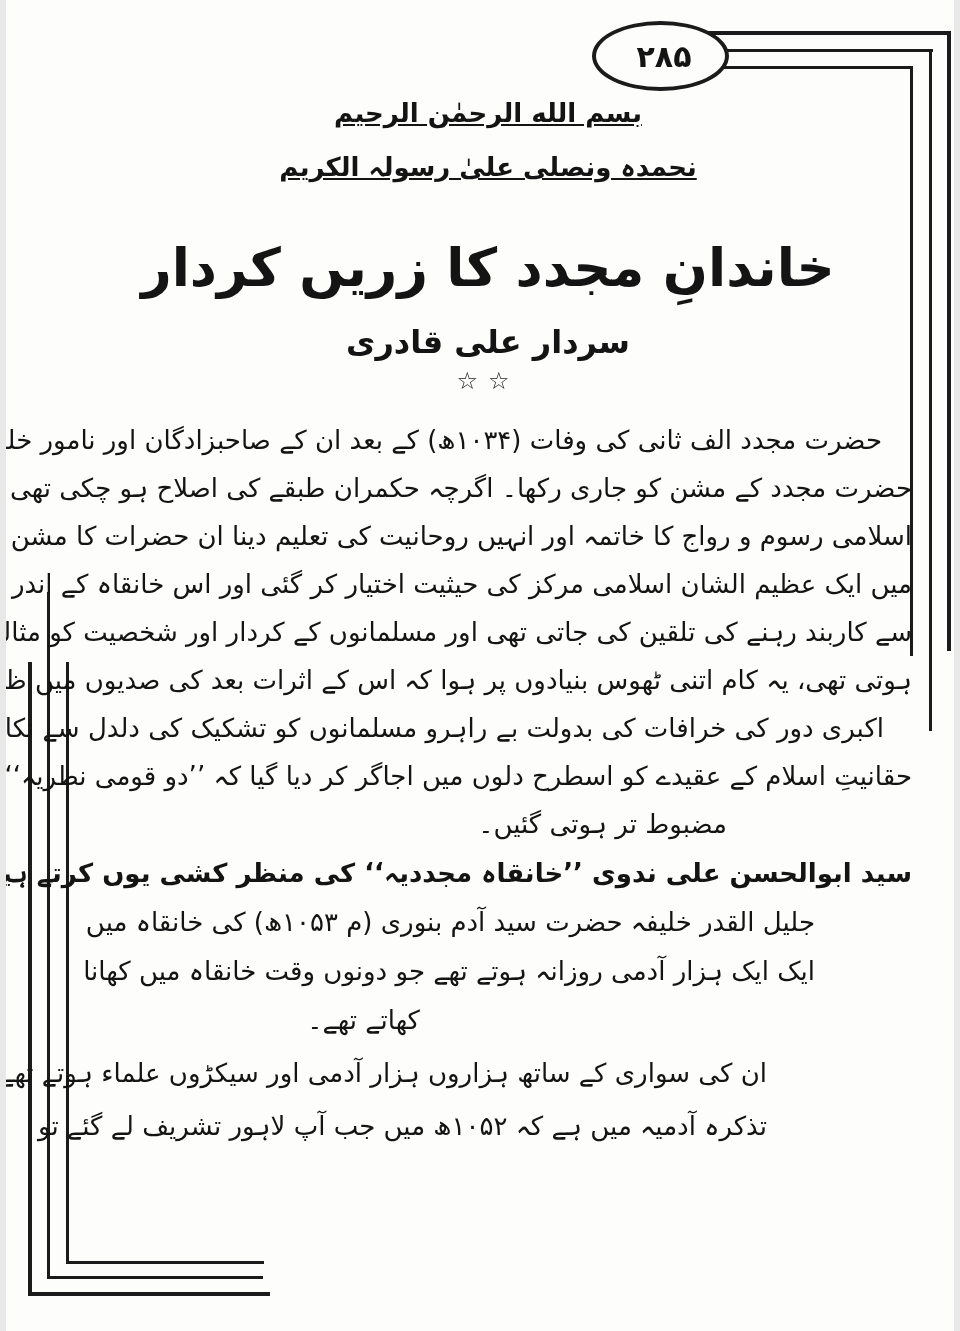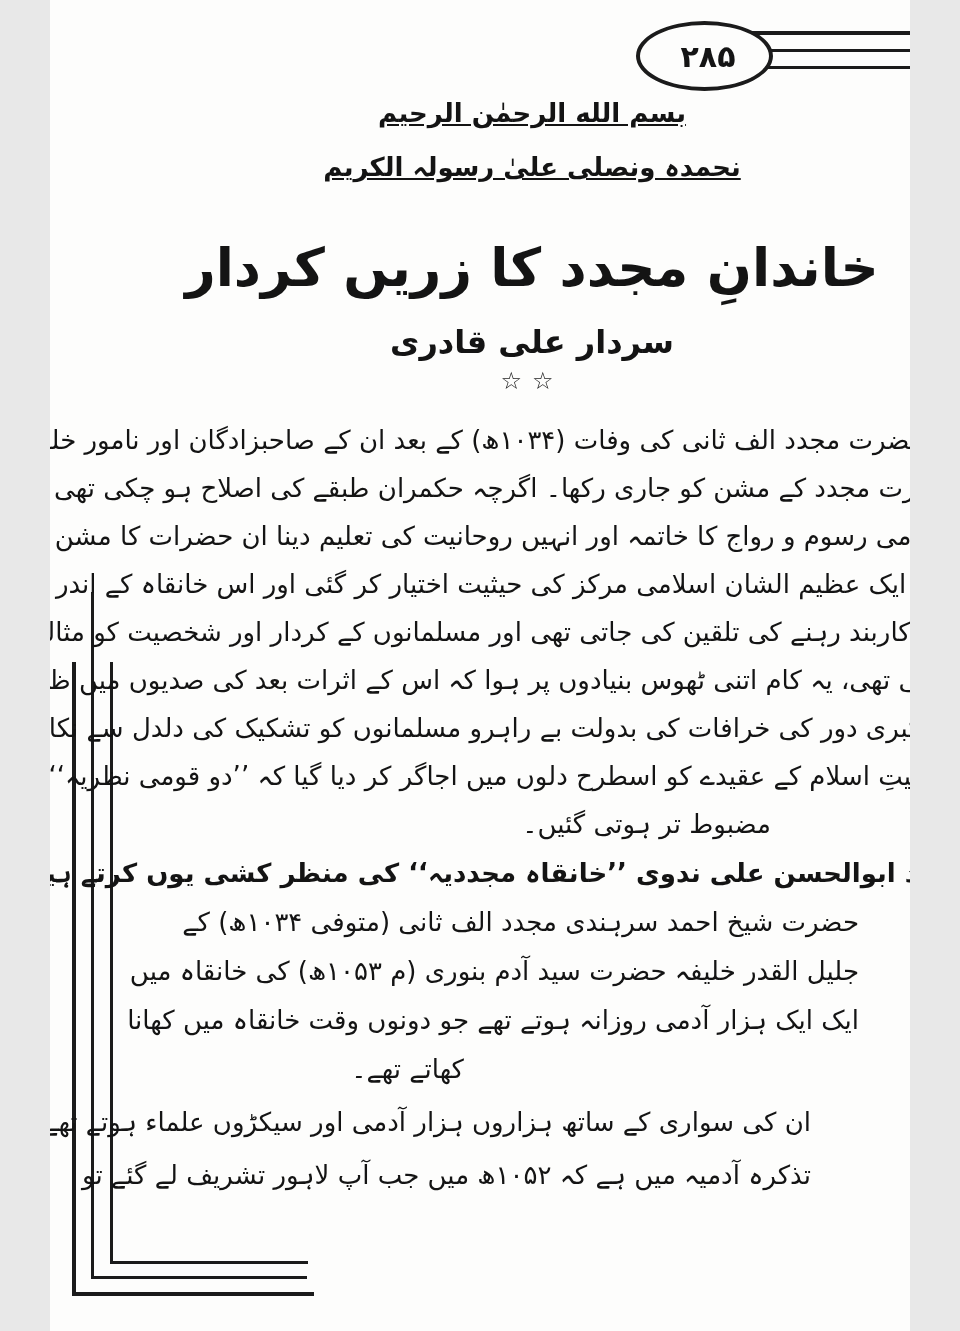--- a/index.html
+++ b/index.html
@@ -1,24 +1,23 @@
 <!DOCTYPE html>
 <html lang="ur"><head>
 <meta charset="utf-8">
 <style>
   html,body{margin:0;padding:0;background:#e8e8e8;}
   .page{
     position:relative;
-    width:836px;height:1331px;
+    width:948px;height:1331px;
     background:#fdfdfc;
     overflow:hidden;
     font-family:"DejaVu Sans",sans-serif;
     color:#141414;
     margin:0 auto;
-    padding-left:24px;
   }
   
   .line{position:absolute;background:#1b1b1b;}
   .h3{height:3px;} .h4{height:4px;} .w3{width:3px;} .w4{width:4px;}
   
   .t1{left:700px;top:31px;width:245px;}
   .t2{left:705px;top:49px;width:222px;}
   .t3{left:709px;top:66px;width:198px;}
   
   .r1{left:941px;top:31px;height:620px;}
@@ -122,21 +121,20 @@
 
     <div class="para p2">
       <div class="ln">اکبری دور کی خرافات کی بدولت بے راہرو مسلمانوں کو تشکیک کی دلدل سے نکال کر یقین اور</div>
       <div class="ln">حقانیتِ اسلام کے عقیدے کو اسطرح دلوں میں اجاگر کر دیا گیا کہ ’’دو قومی نظریہ‘‘ کی جڑیں مضبوط سے</div>
       <div class="ln ln-tail">مضبوط تر ہوتی گئیں۔</div>
     </div>
 
     <div class="intro">سید ابوالحسن علی ندوی ’’خانقاہ مجددیہ‘‘ کی منظر کشی یوں کرتے ہیں:</div>
 
     <div class="para quote">
-      <div class="ln">حضرت شیخ احمد سرہندی مجدد الف ثانی (متوفی ۱۰۳۴ھ) کے</div>
       <div class="ln">جلیل القدر خلیفہ حضرت سید آدم بنوری (م ۱۰۵۳ھ) کی خانقاہ میں</div>
       <div class="ln">ایک ایک ہزار آدمی روزانہ ہوتے تھے جو دونوں وقت خانقاہ میں کھانا</div>
       <div class="ln ln-last">کھاتے تھے۔</div>
     </div>
 
     <div class="para p3">
       <div class="ln">ان کی سواری کے ساتھ ہزاروں ہزار آدمی اور سیکڑوں علماء ہوتے تھے،</div>
       <div class="ln">تذکرہ آدمیہ میں ہے کہ ۱۰۵۲ھ میں جب آپ لاہور تشریف لے گئے تو</div>
     </div>
 

